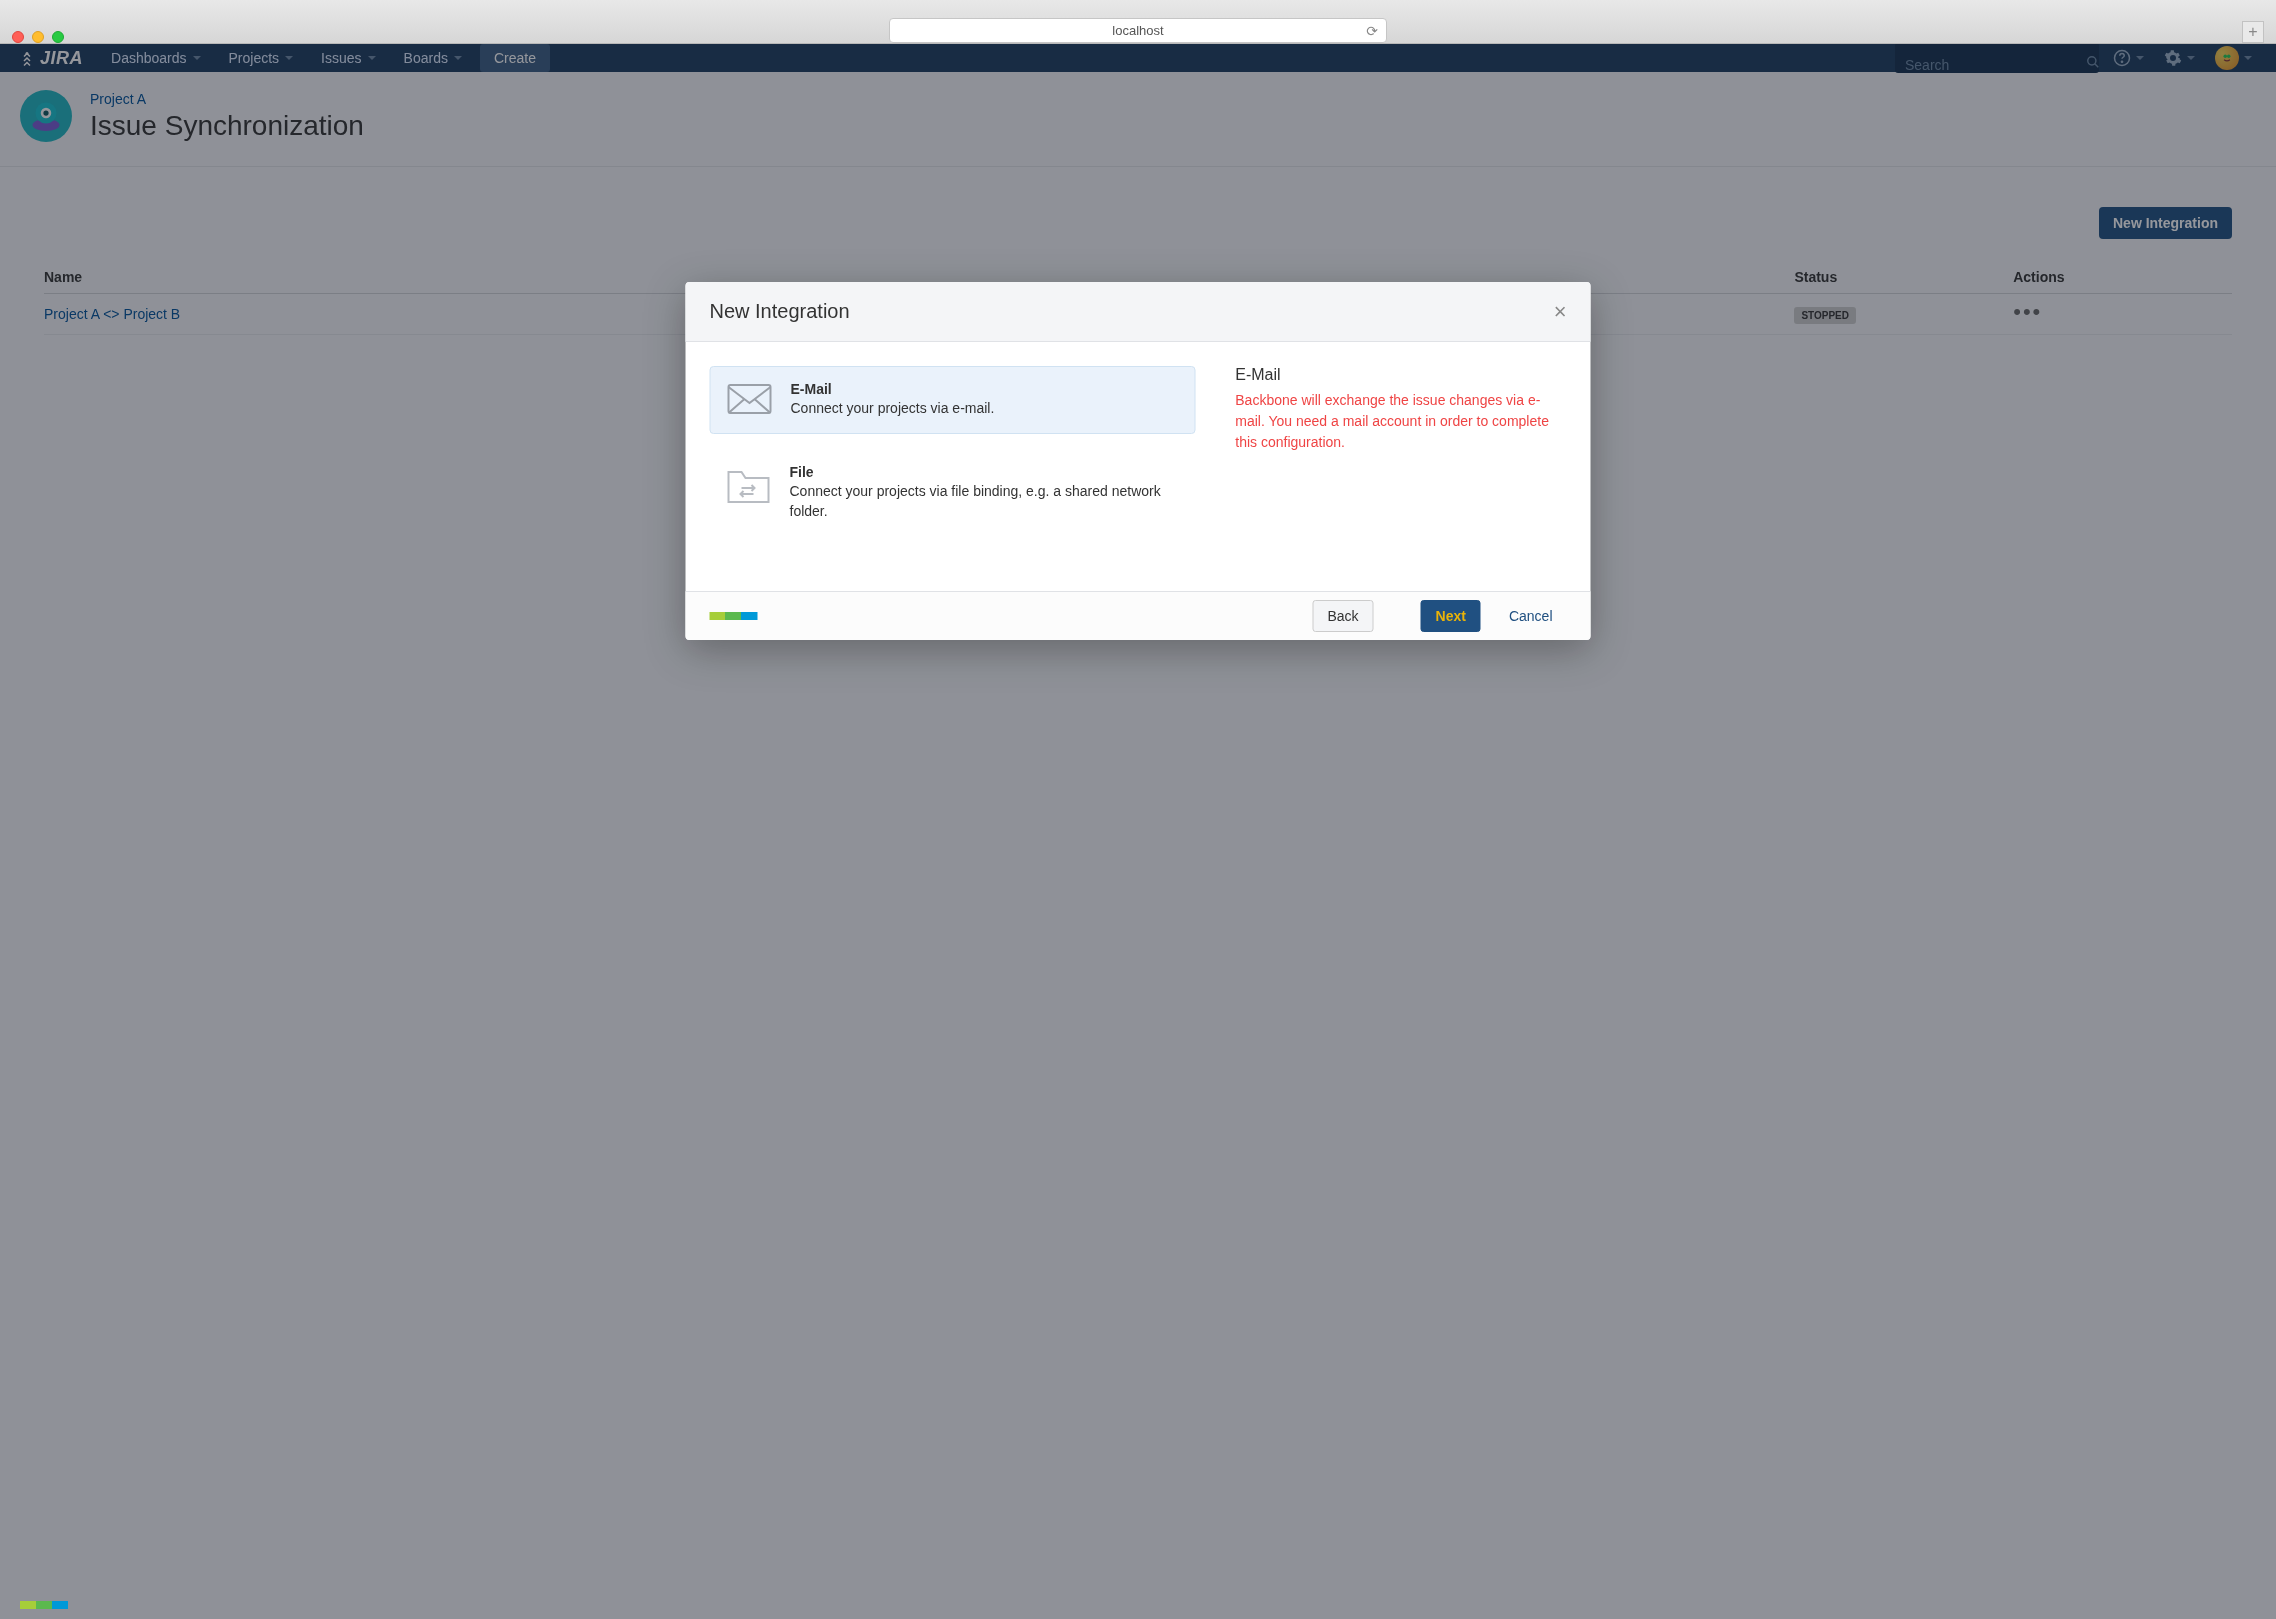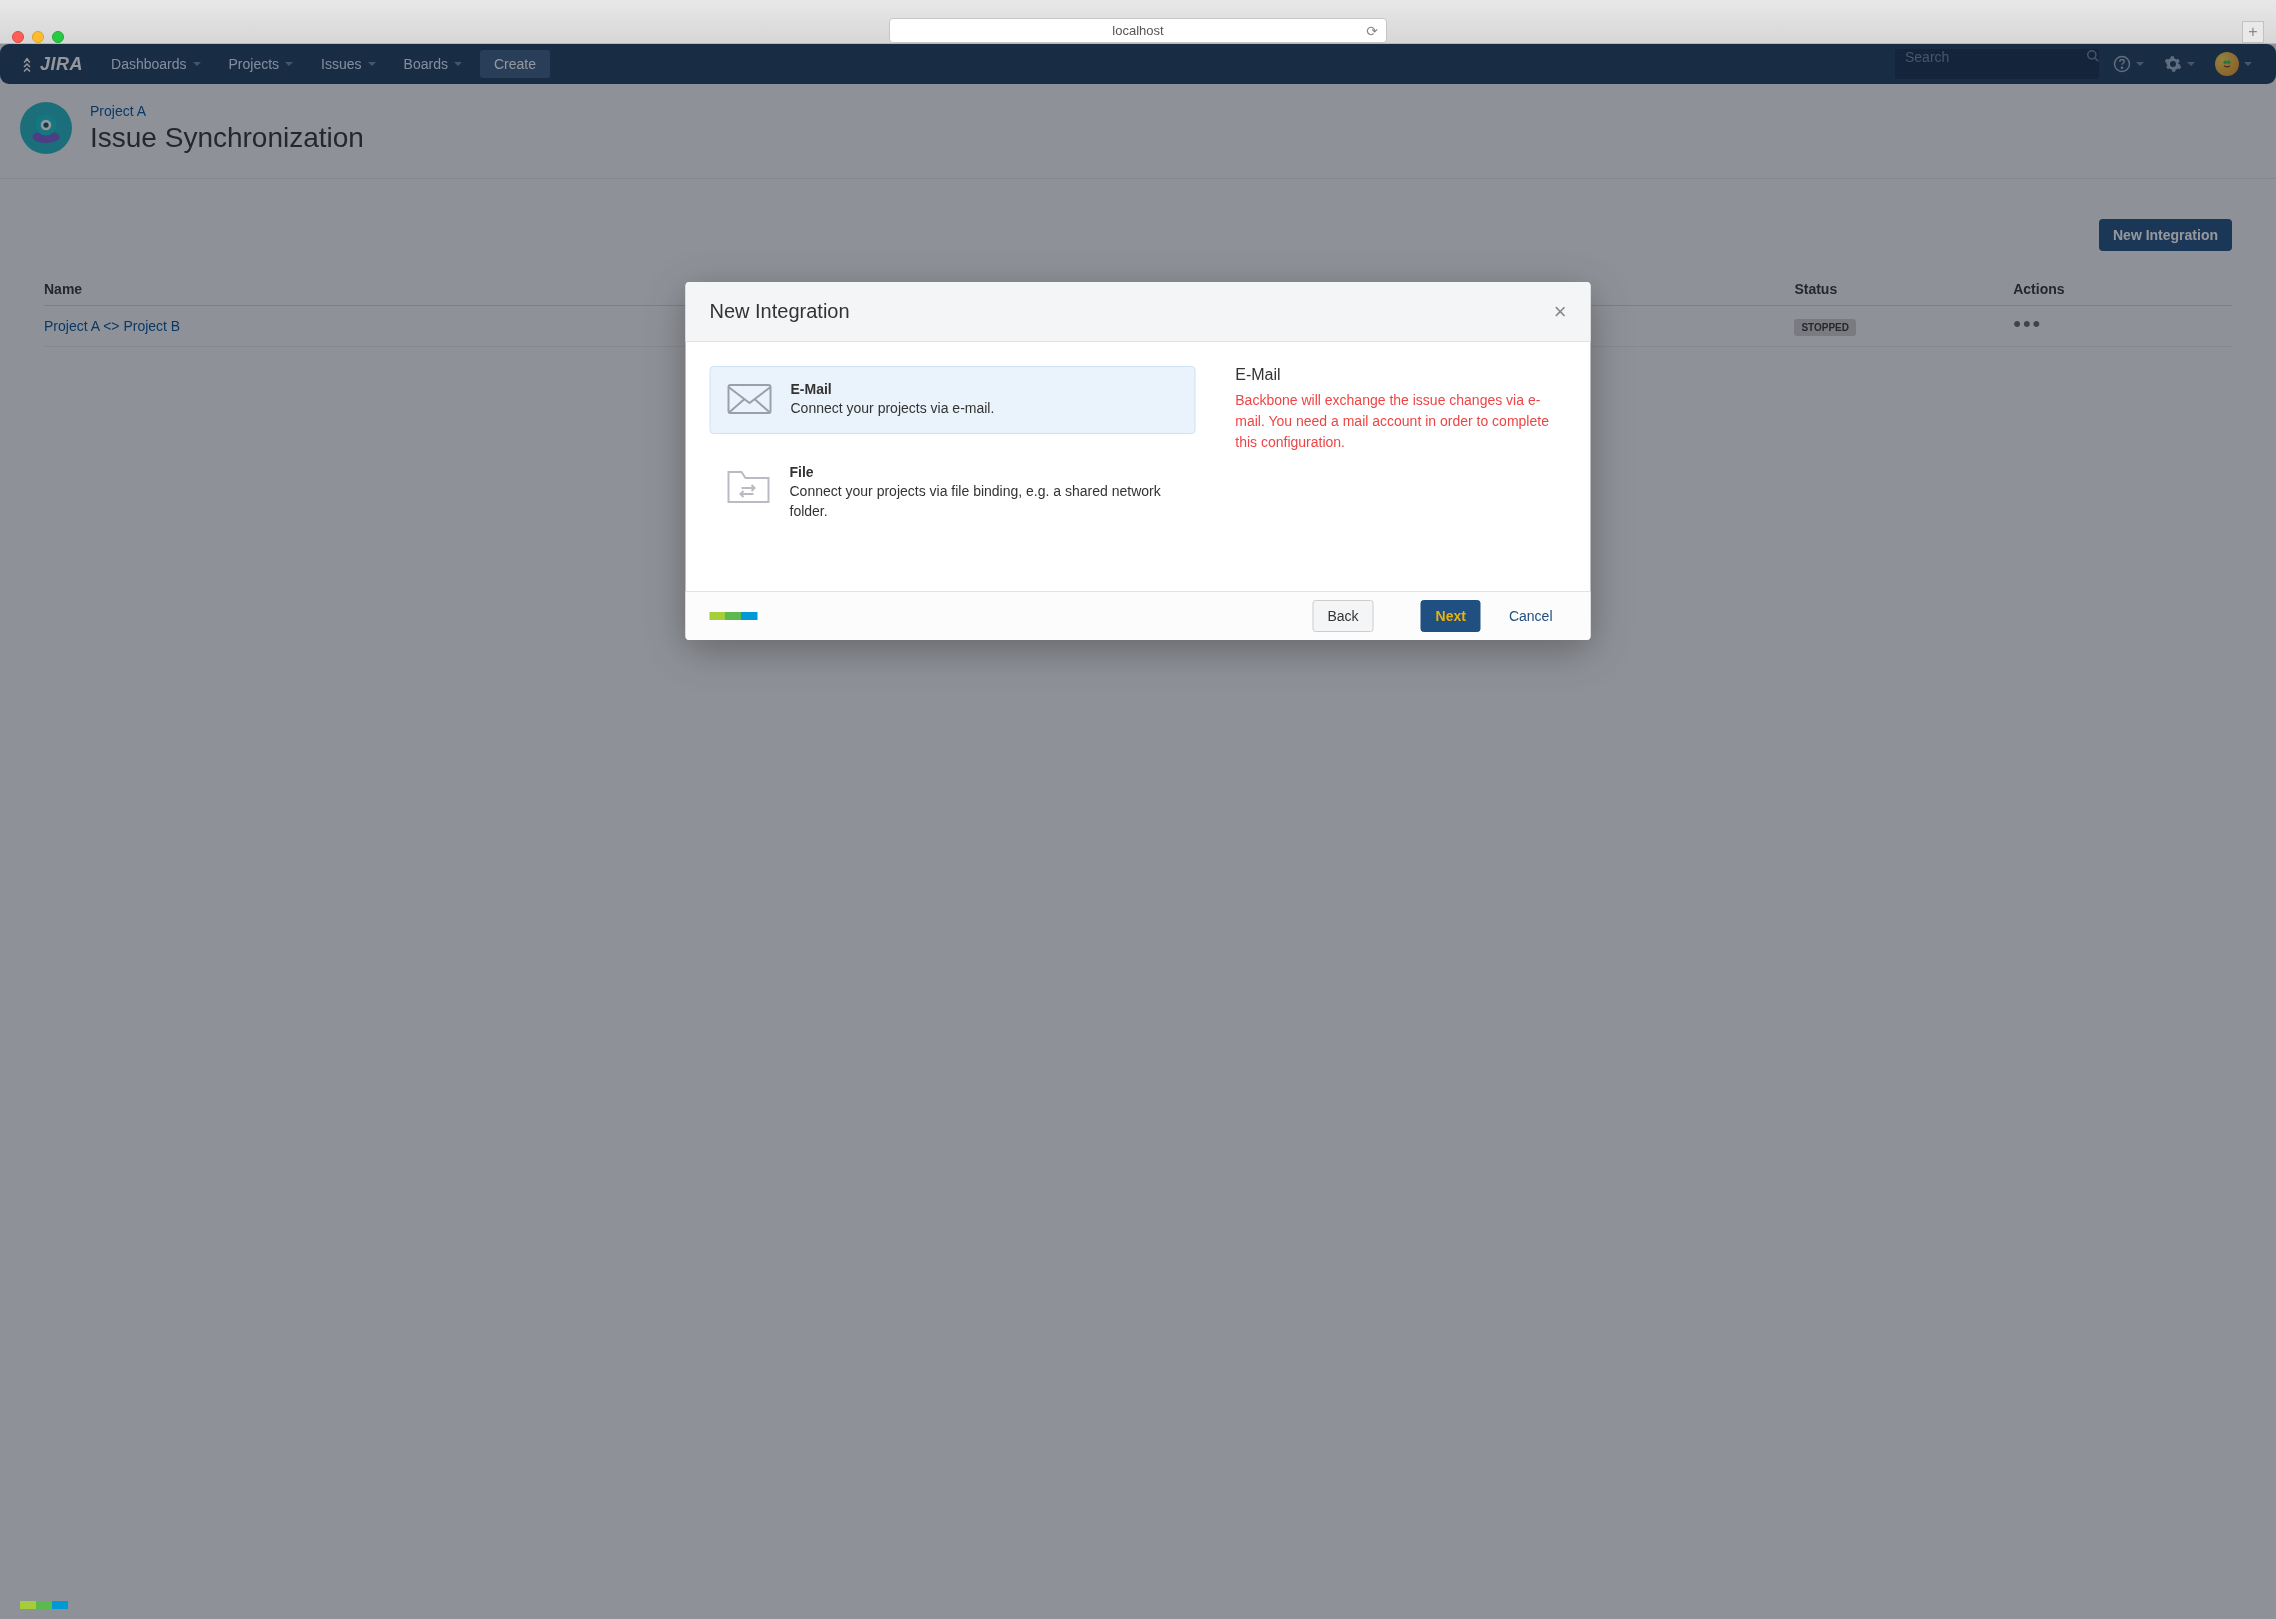--- a/index.html
+++ b/index.html
@@ -47,28 +47,27 @@
     width: 22px; height: 22px;
     border: 1px solid #c2c2c2;
     background: #e9e9e9;
     display: flex; align-items: center; justify-content: center;
     color: #888;
     font-size: 16px;
   }
 
   
   .jira-nav {
-    height: 40px;
+    height: 28px;
     background: #1d3c5f;
     display: flex;
     align-items: center;
     padding: 4px 18px;
     gap: 8px;
     color: #fff;
-    border-radius: 9px;
   }
   .jira-logo {
     display: flex;
     align-items: center;
     font-weight: bold;
     font-size: 18px;
     letter-spacing: 0.5px;
     margin-right: 10px;
     font-style: italic;
   }
@@ -97,21 +96,21 @@
     font-size: 14px;
     cursor: pointer;
   }
   .nav-spacer { flex: 1; }
   .search-box {
     background: #14314f;
     border-radius: 3px;
     height: 30px;
     width: 204px;
     display: flex;
-    align-items: flex-start;
+    align-items: flex-end;
     padding: 0 10px;
     color: #6e89a6;
   }
   .search-box input {
     background: transparent;
     border: none;
     outline: none;
     color: #deebff;
     font-size: 14px;
     flex: 1;

